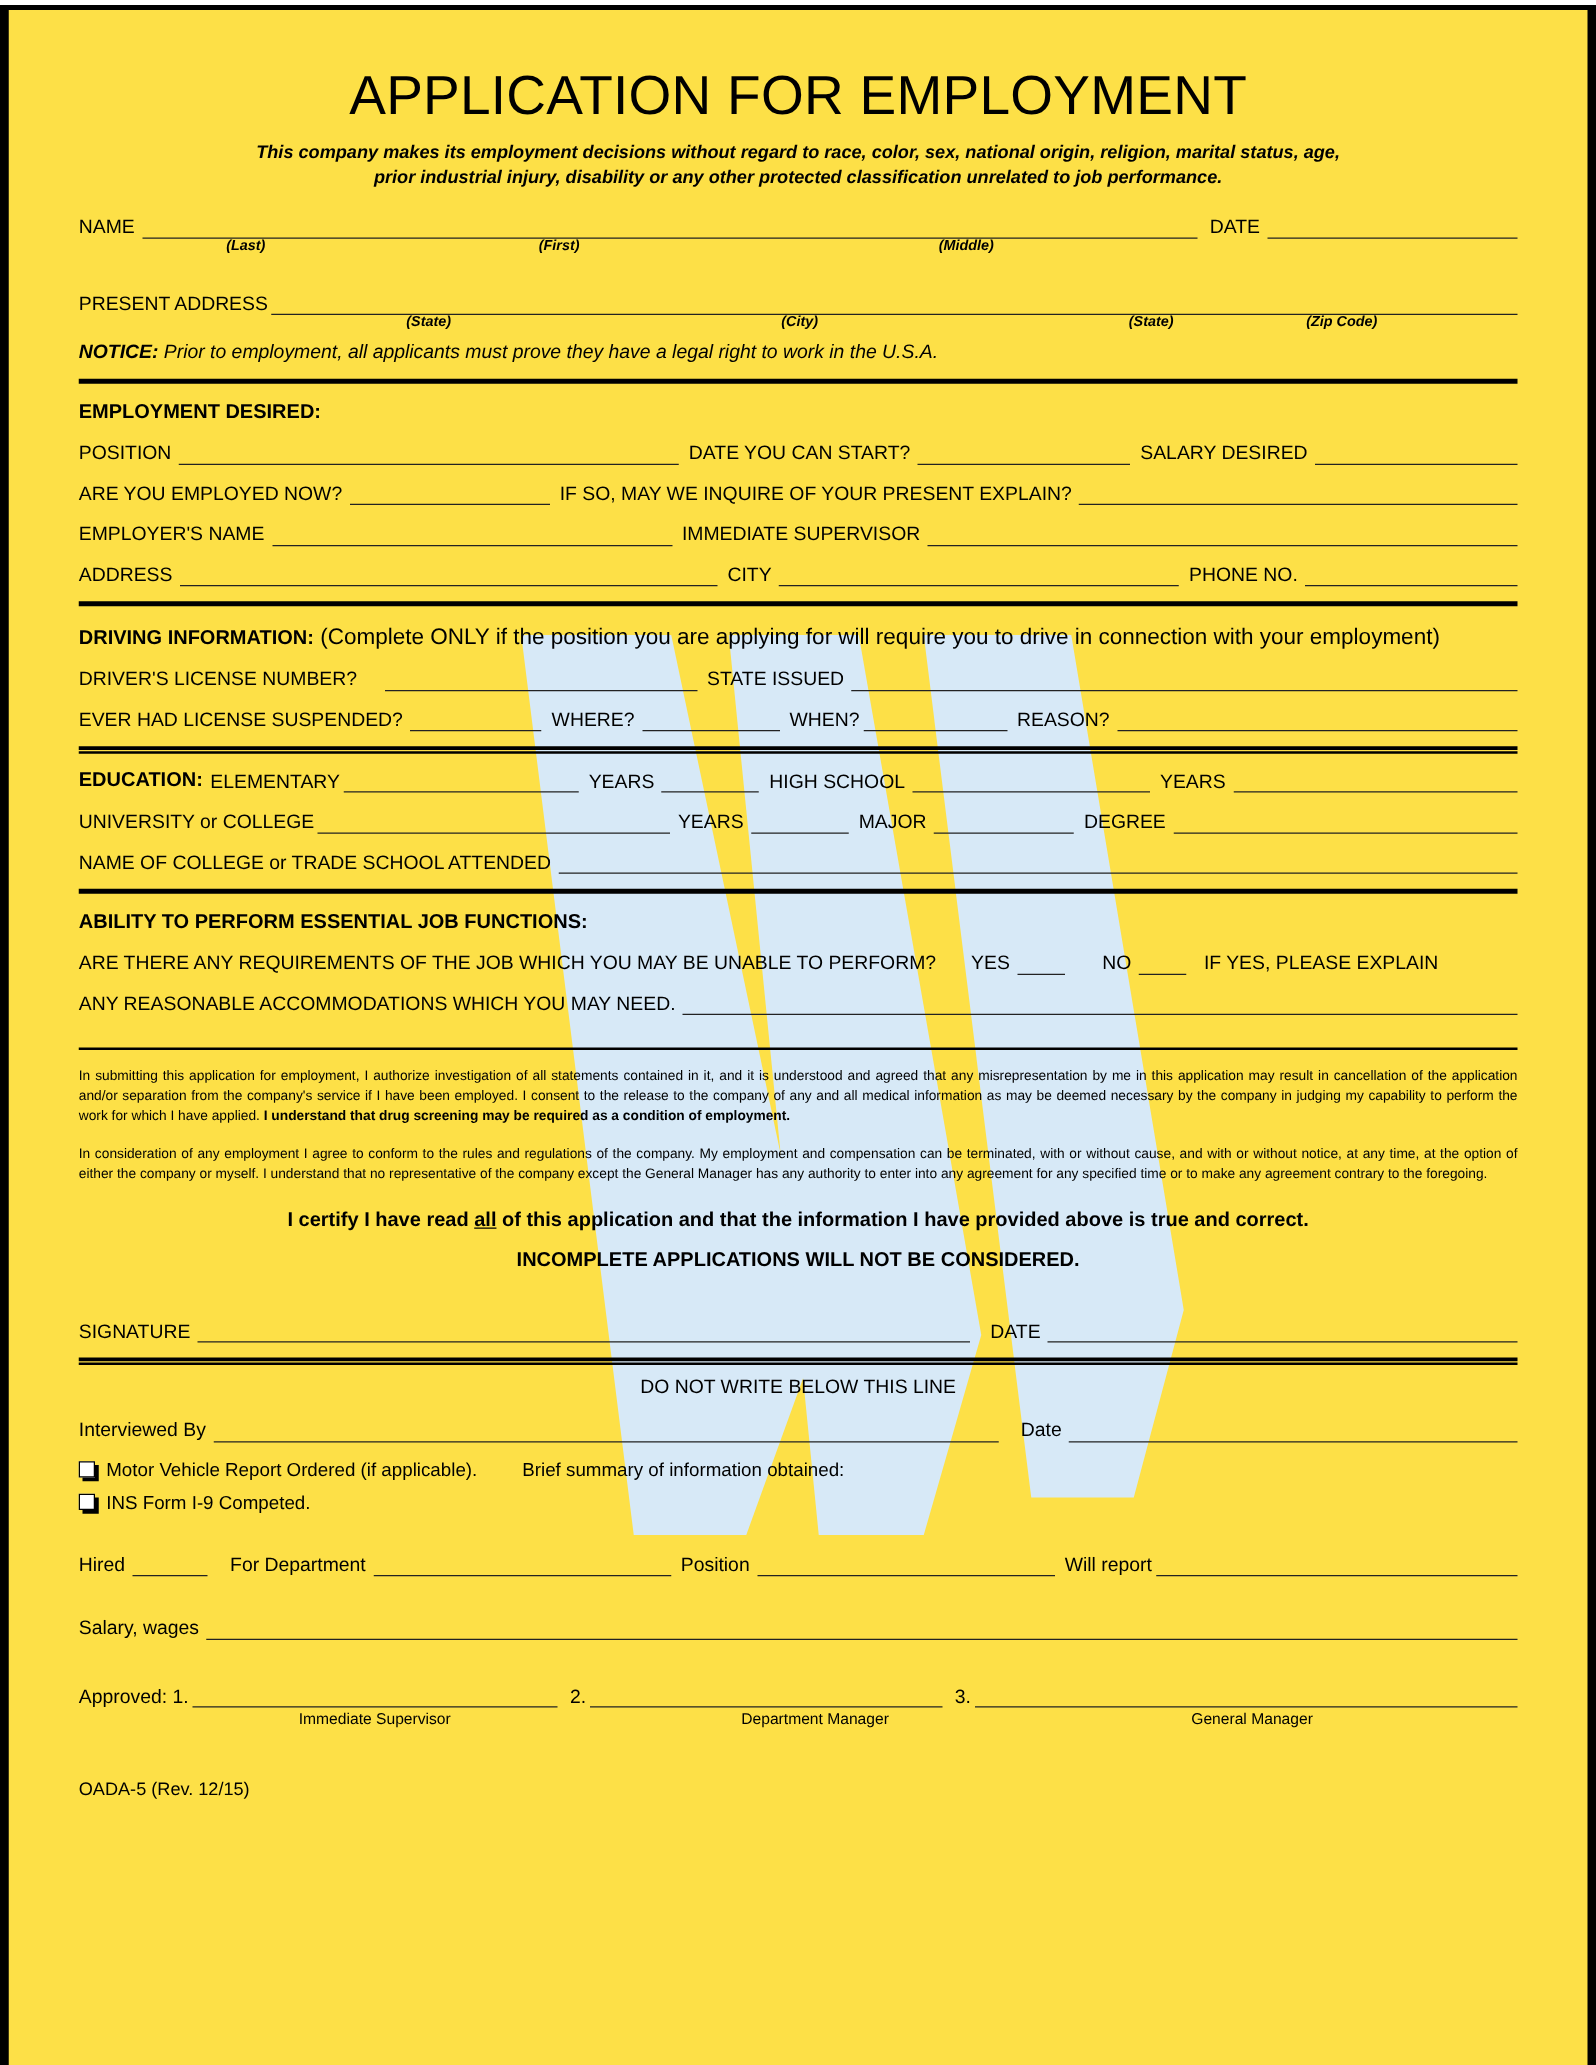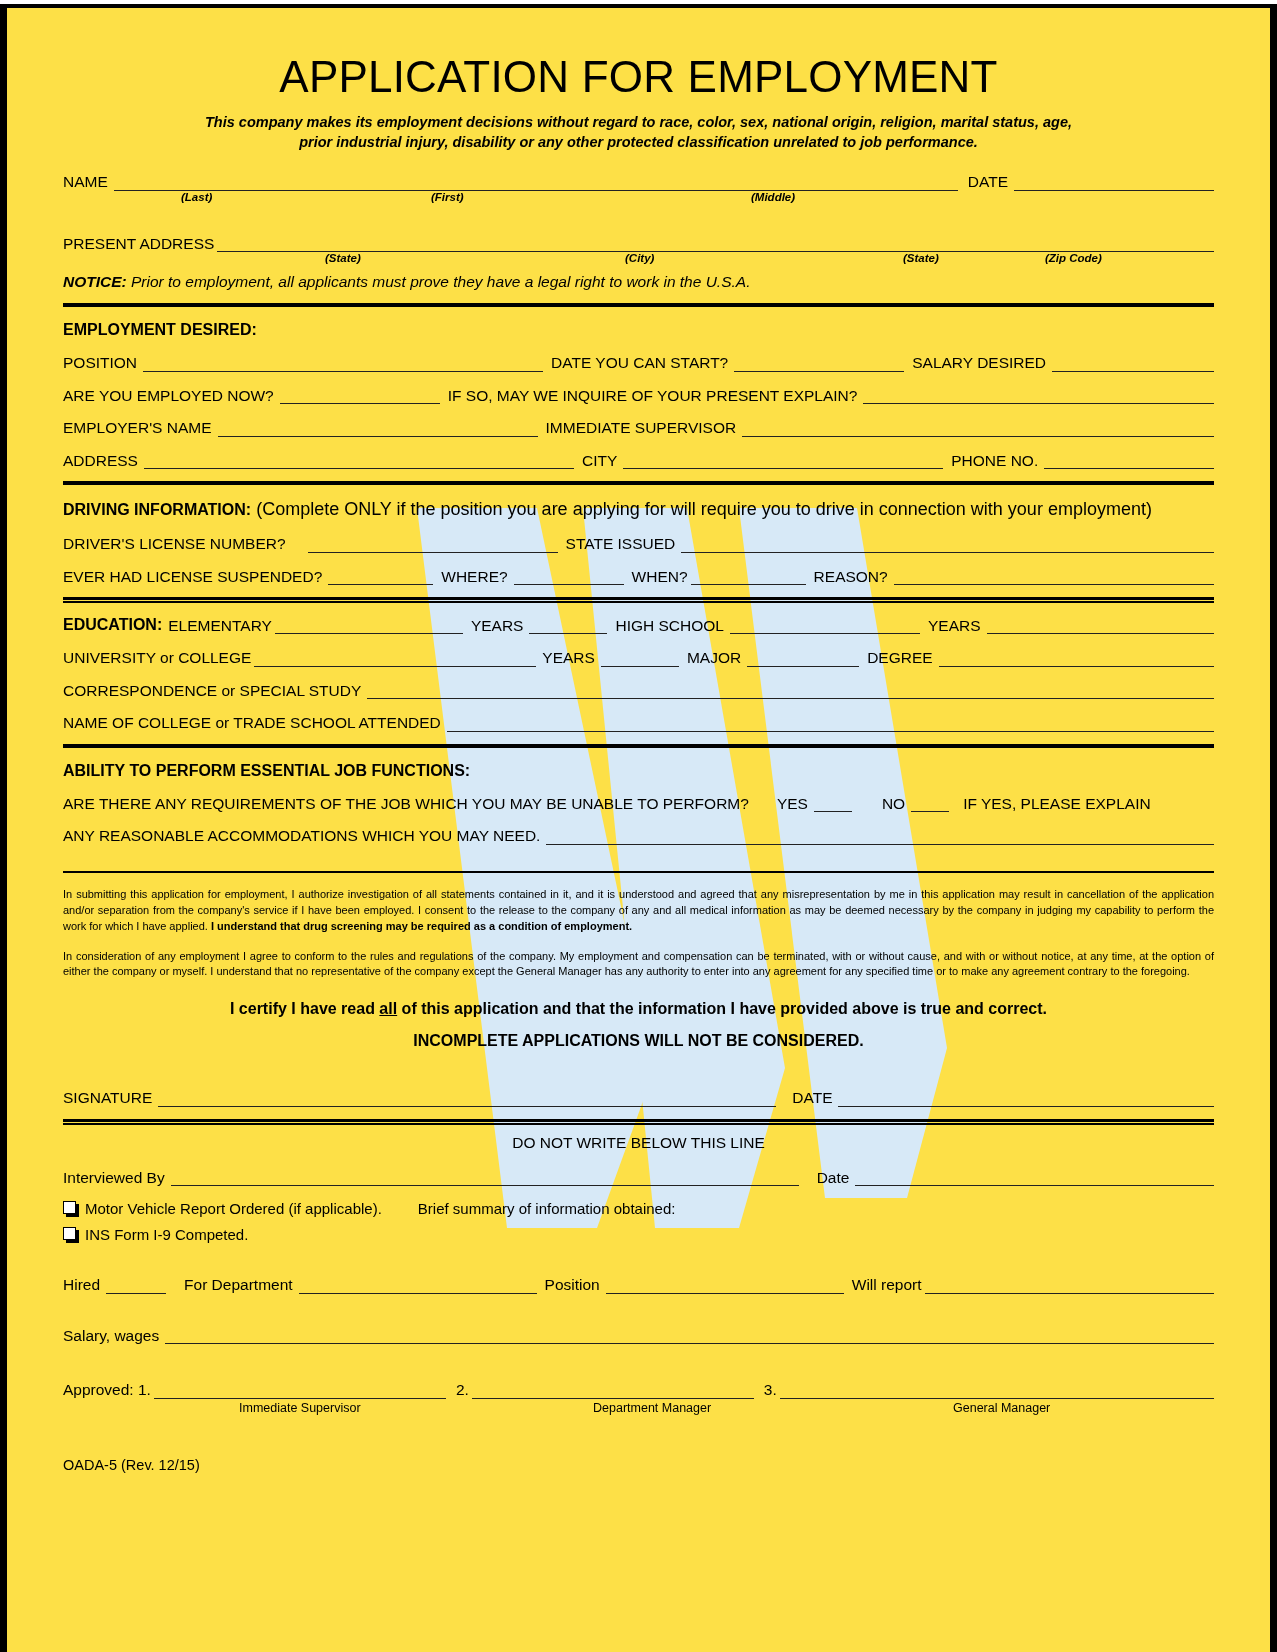--- a/index.html
+++ b/index.html
@@ -308,24 +308,20 @@
         <span class="lbl">YEARS</span>
         <span class="rule" style="width:78px"></span>
         <span class="gap" style="width:8px"></span>
         <span class="lbl">MAJOR</span>
         <span class="rule" style="width:112px"></span>
         <span class="gap" style="width:8px"></span>
         <span class="lbl">DEGREE</span>
         <span class="rule grow"></span>
       </div>
 
-      <div class="row">
-        <span class="lbl">CORRESPONDENCE or  SPECIAL STUDY</span>
-        <span class="rule grow"></span>
-      </div>
 
       <div class="row">
         <span class="lbl">NAME OF COLLEGE or TRADE SCHOOL ATTENDED</span>
         <span class="rule grow"></span>
       </div>
 
       <div class="hr-thick"></div>
 
       <div class="sect-head">ABILITY TO PERFORM ESSENTIAL JOB FUNCTIONS:</div>
 

